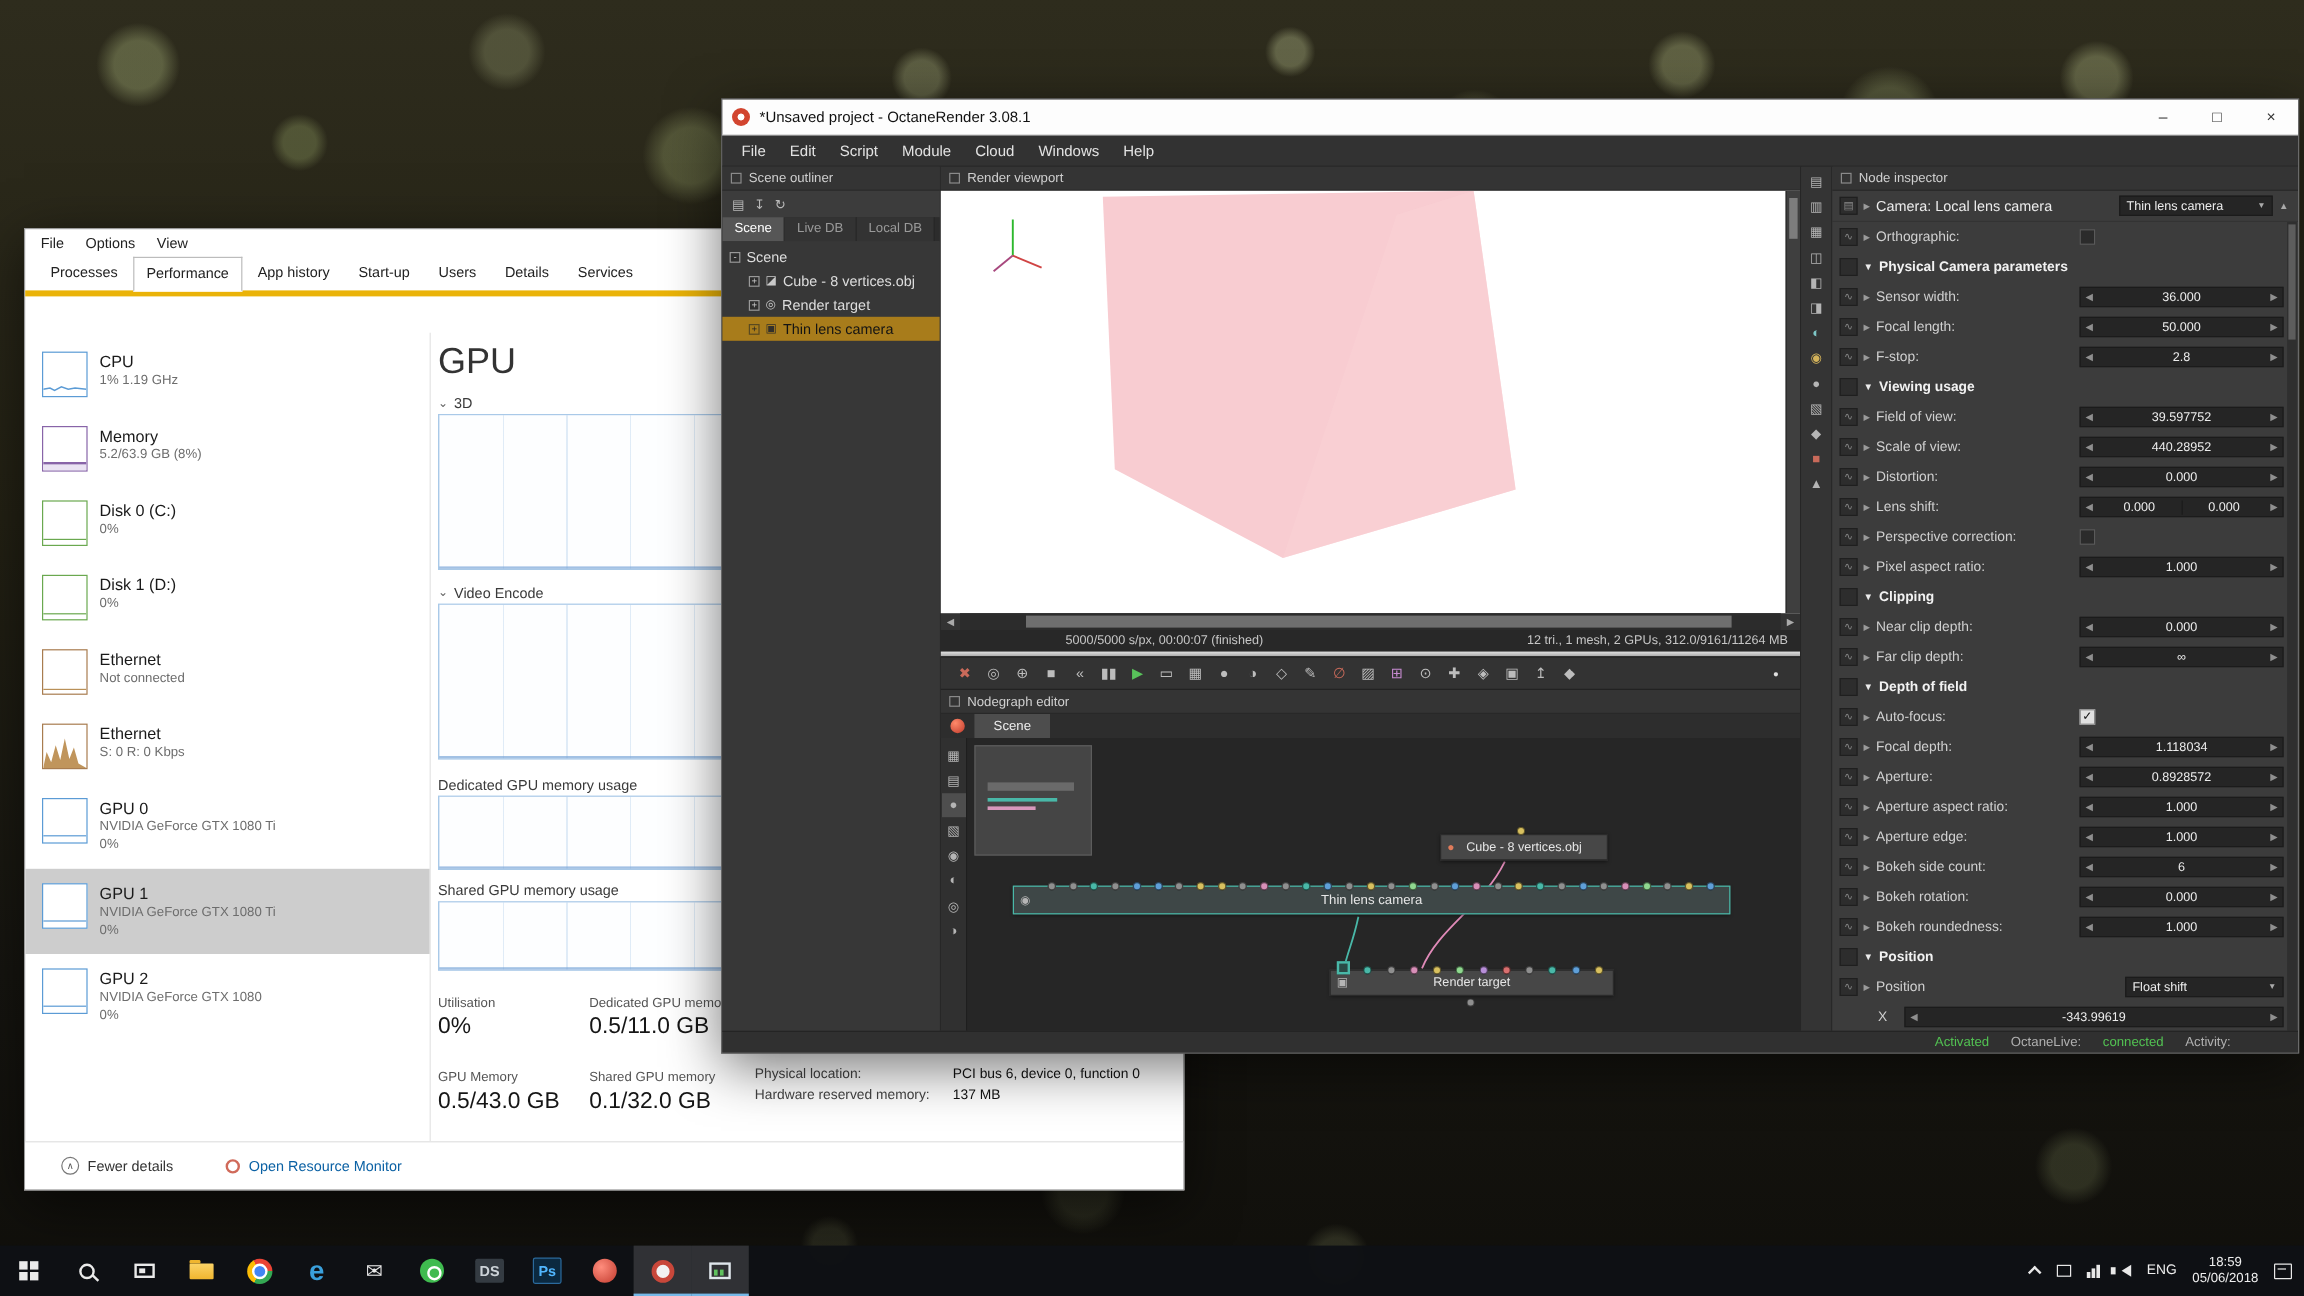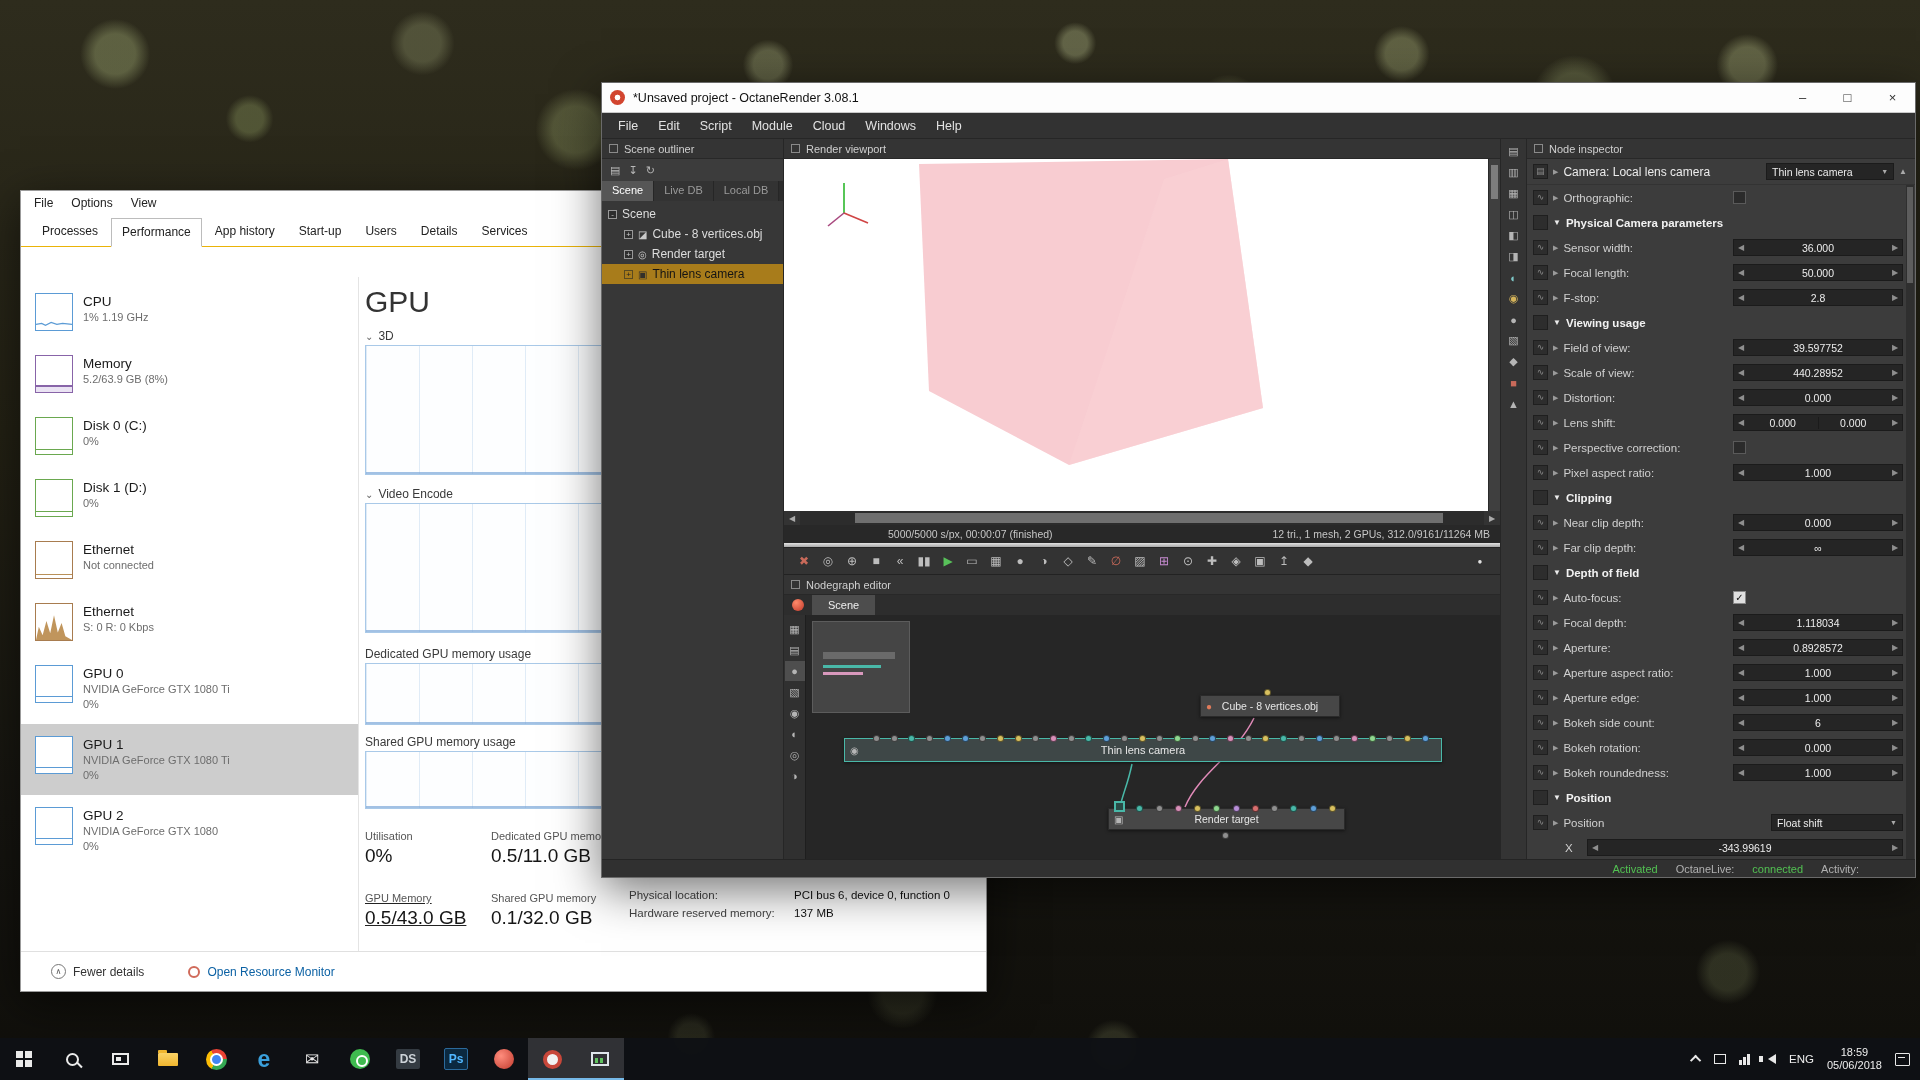--- a/index.html
+++ b/index.html
@@ -34,21 +34,21 @@
 .window{position:absolute;box-shadow:0 12px 44px rgba(0,0,0,.55)}
 
 
 .tm{left:20px;top:190px;width:967px;height:802px;background:#fff;border:1px solid #9b9b9b;z-index:10;color:#222}
 .tm-titlebar{height:30px;display:flex;align-items:center;gap:8px;padding-left:10px;background:#fff}
 .tm-appicon{width:15px;height:12px;border:1.5px solid #4f7dbf;position:relative}
 .tm-appicon::after{content:"";position:absolute;left:2px;bottom:1px;width:2px;height:4px;background:#5fae55;box-shadow:4px 0 0 #5fae55,8px -2px 0 #5fae55}
 .tm-title{font-size:12.5px;color:#222}
 .tm-menubar{height:24px;display:flex;align-items:center;padding-left:4px}
 .tm-menu-item{font-size:12px;padding:3px 9px;color:#222;cursor:default}
-.tm-tabs{height:32px;border-bottom:1px solid #eab308;display:flex;align-items:flex-end;padding-left:10px;gap:2px}
+.tm-tabs{height:32px;border-bottom:5px solid #eab308;display:flex;align-items:flex-end;padding-left:10px;gap:2px}
 .tm-tab{font-size:12px;padding:6px 10px 7px;color:#222;border:1px solid transparent;position:relative}
 .tm-tab.sel{border-color:#bcbcbc;border-bottom-color:#fff;background:#fff;margin-bottom:-1px}
 .tm-body{position:absolute;top:86px;bottom:40px;left:0;right:0;display:flex;overflow:hidden}
 .tm-side-list{width:338px;border-right:1px solid #e4e4e4;padding-top:4px;flex:none}
 .tm-side{display:flex;gap:10px;padding:12px 8px 12px 14px;align-items:flex-start}
 .tm-side.sel{background:#cdcdcd}
 .tm-thumb{width:38px;height:38px;border:1px solid;background:#fff;flex:none;position:relative;overflow:hidden}
 .tm-thumb svg{display:block}
 .tm-thumb.cpu,.tm-thumb.gpu{border-color:#5b9bd5}
 .tm-thumb.gpu::after{content:"";position:absolute;left:0;right:0;bottom:5px;height:1.5px;background:#5b9bd5}
@@ -333,21 +333,21 @@
           </div>
           <div class="tm-chart" data-name="chart-shared-gpu-memory-usage" style="top: 474px; height: 58px;"></div>
           <div class="tm-stat" data-name="stat-utilisation" style="left: 6px; top: 552px;">
             <div class="tm-stat-label">Utilisation</div>
             <div class="tm-stat-value">0%</div>
           </div>
           <div class="tm-stat" data-name="stat-dedicated-gpu-memory" style="left: 132px; top: 552px;">
             <div class="tm-stat-label">Dedicated GPU memory</div>
             <div class="tm-stat-value">0.5/11.0 GB</div>
           </div>
-          <div class="tm-stat" data-name="stat-gpu-memory" style="left: 6px; top: 614px; text-decoration: underline;">
+          <div class="tm-stat" data-name="stat-gpu-memory" style="left: 6px; top: 614px;">
             <div class="tm-stat-label">GPU Memory</div>
             <div class="tm-stat-value">0.5/43.0 GB</div>
           </div>
           <div class="tm-stat" data-name="stat-shared-gpu-memory" style="left: 132px; top: 614px;">
             <div class="tm-stat-label">Shared GPU memory</div>
             <div class="tm-stat-value">0.1/32.0 GB</div>
           </div>
           <div class="tm-info-row" data-name="info-physical-location" style="left: 270px; top: 610px;"><span class="tm-info-label">Physical location:</span><span class="tm-info-value">PCI bus 6, device 0, function 0</span></div>
           <div class="tm-info-row" data-name="info-hardware-reserved-memory" style="left: 270px; top: 628px;"><span class="tm-info-label">Hardware reserved memory:</span><span class="tm-info-value">137 MB</span></div>
         </main>

